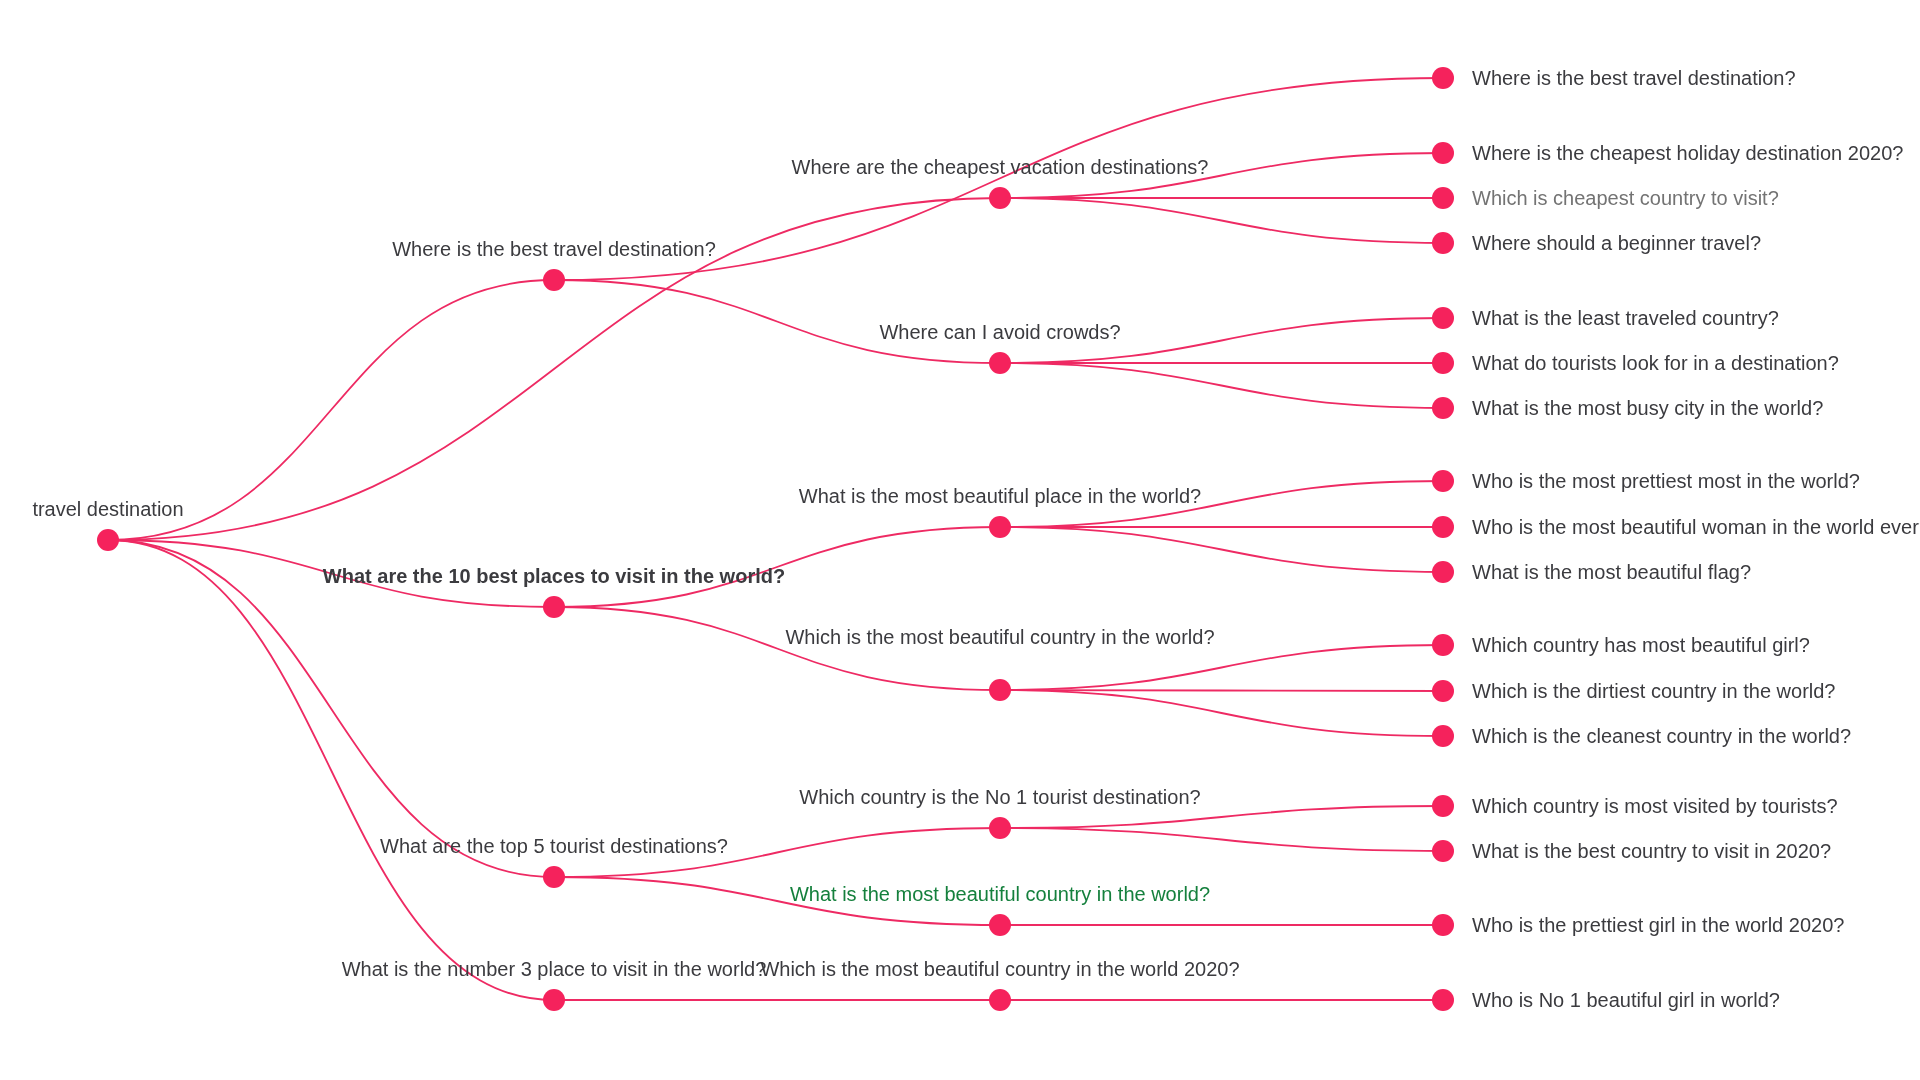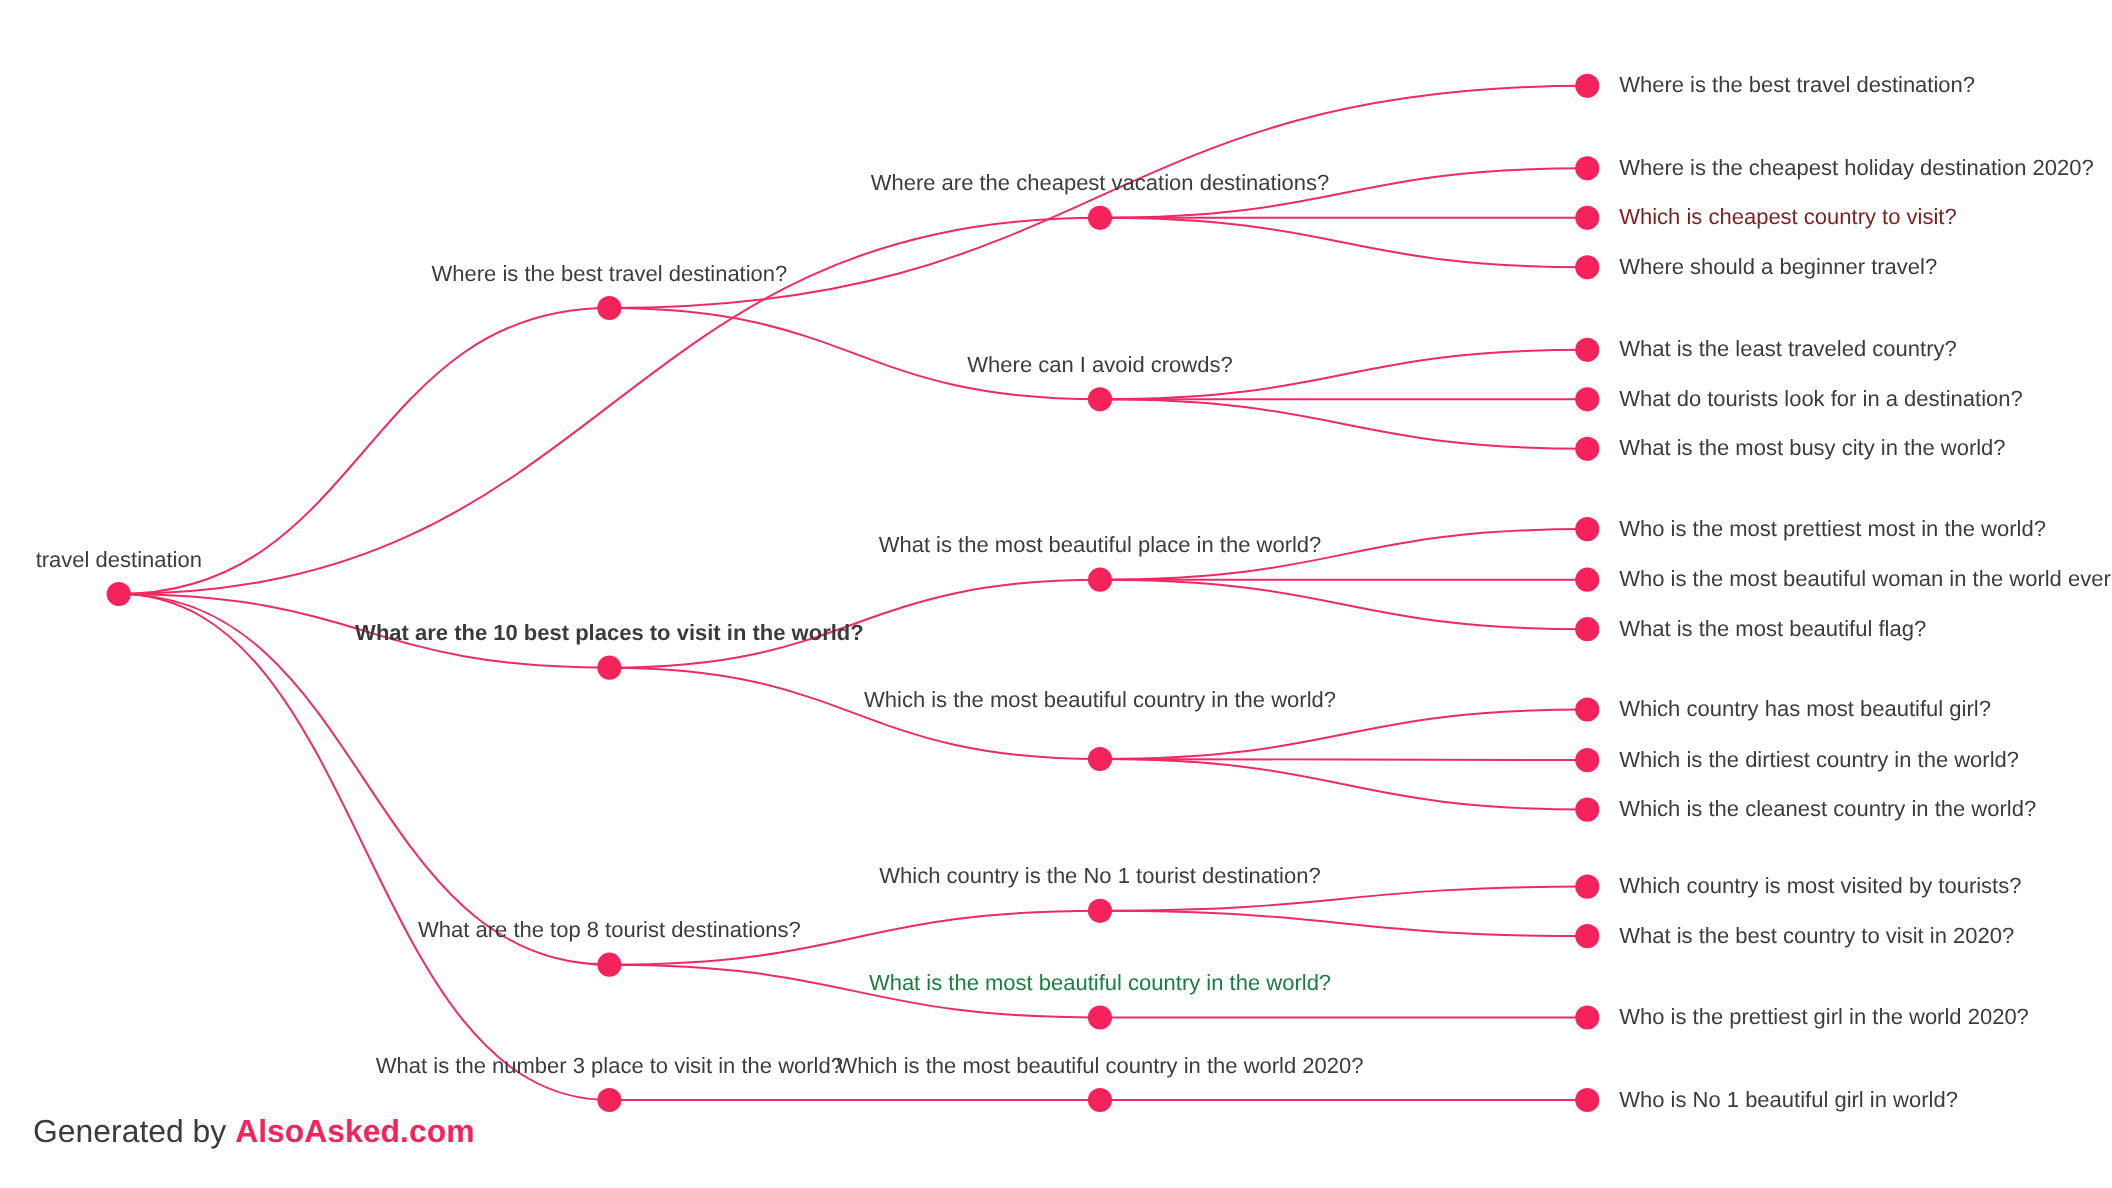--- a/index.html
+++ b/index.html
@@ -94,21 +94,21 @@
     </svg>
 
   <div id="nodes-layer">
       <div class="node-dot" title="travel destination" style="left: 108px; top: 540px; width: 22px; height: 22px; background: rgb(245, 34, 92);"></div>
       <div class="node-label above" style="color: rgb(59, 59, 63); left: 108px; top: 521px;">travel destination</div>
       <div class="node-dot" title="Where is the best travel destination?" style="left: 554px; top: 280px; width: 22px; height: 22px; background: rgb(245, 34, 92);"></div>
       <div class="node-label above" style="color: rgb(59, 59, 63); left: 554px; top: 261px;">Where is the best travel destination?</div>
       <div class="node-dot" title="What are the 10 best places to visit in the world?" style="left: 554px; top: 607px; width: 22px; height: 22px; background: rgb(245, 34, 92);"></div>
       <div class="node-label above" style="color: rgb(59, 59, 63); left: 554px; top: 588px; font-weight: bold;">What are the 10 best places to visit in the world?</div>
       <div class="node-dot" title="What are the top 5 tourist destinations?" style="left: 554px; top: 877px; width: 22px; height: 22px; background: rgb(245, 34, 92);"></div>
-      <div class="node-label above" style="color: rgb(59, 59, 63); left: 554px; top: 858px;">What are the top 8 tourist destinations?</div>
+      <div class="node-label above" style="color: rgb(59, 59, 63); left: 554px; top: 858px;">What are the top 5 tourist destinations?</div>
       <div class="node-dot" title="What is the number 1 place to visit in the world?" style="left: 554px; top: 1000px; width: 22px; height: 22px; background: rgb(245, 34, 92);"></div>
       <div class="node-label above" style="color: rgb(59, 59, 63); left: 554px; top: 981px;">What is the number 3 place to visit in the world?</div>
       <div class="node-dot" title="Where are the cheapest vacation destinations?" style="left: 1000px; top: 198px; width: 22px; height: 22px; background: rgb(245, 34, 92);"></div>
       <div class="node-label above" style="color: rgb(59, 59, 63); left: 1000px; top: 179px;">Where are the cheapest vacation destinations?</div>
       <div class="node-dot" title="Where can I avoid crowds?" style="left: 1000px; top: 363px; width: 22px; height: 22px; background: rgb(245, 34, 92);"></div>
       <div class="node-label above" style="color: rgb(59, 59, 63); left: 1000px; top: 344px;">Where can I avoid crowds?</div>
       <div class="node-dot" title="What is the most beautiful place in the world?" style="left: 1000px; top: 527px; width: 22px; height: 22px; background: rgb(245, 34, 92);"></div>
       <div class="node-label above" style="color: rgb(59, 59, 63); left: 1000px; top: 508px;">What is the most beautiful place in the world?</div>
       <div class="node-dot" title="Which is the most beautiful country in the world?" style="left: 1000px; top: 690px; width: 22px; height: 22px; background: rgb(245, 34, 92);"></div>
       <div class="node-label above" style="color: rgb(59, 59, 63); left: 1000px; top: 649px;">Which is the most beautiful country in the world?</div>
@@ -116,21 +116,21 @@
       <div class="node-label above" style="color: rgb(59, 59, 63); left: 1000px; top: 809px;">Which country is the No 1 tourist destination?</div>
       <div class="node-dot" title="What is the most beautiful country in the world?" style="left: 1000px; top: 925px; width: 22px; height: 22px; background: rgb(245, 34, 92);"></div>
       <div class="node-label above" style="color: #15803d; left: 1000px; top: 906px;">What is the most beautiful country in the world?</div>
       <div class="node-dot" title="Which is the most beautiful country in the world 2020?" style="left: 1000px; top: 1000px; width: 22px; height: 22px; background: rgb(245, 34, 92);"></div>
       <div class="node-label above" style="color: rgb(59, 59, 63); left: 1000px; top: 981px;">Which is the most beautiful country in the world 2020?</div>
       <div class="node-dot" title="Where is the best travel destination?" style="left: 1443px; top: 78px; width: 22px; height: 22px; background: rgb(245, 34, 92);"></div>
       <div class="node-label right" style="color: rgb(59, 59, 63); left: 1472px; top: 78px;">Where is the best travel destination?</div>
       <div class="node-dot" title="Where is the cheapest holiday destination 2020?" style="left: 1443px; top: 153px; width: 22px; height: 22px; background: rgb(245, 34, 92);"></div>
       <div class="node-label right" style="color: rgb(59, 59, 63); left: 1472px; top: 153px;">Where is the cheapest holiday destination 2020?</div>
       <div class="node-dot" title="Which is cheapest country to visit?" style="left: 1443px; top: 198px; width: 22px; height: 22px; background: rgb(245, 34, 92);"></div>
-      <div class="node-label right" style="color: #7f1d1d; left: 1472px; top: 198px;">Which is cheapest country to visit?</div>
+      <div class="node-label right" style="color: #737373; left: 1472px; top: 198px;">Which is cheapest country to visit?</div>
       <div class="node-dot" title="Where should a beginner travel?" style="left: 1443px; top: 243px; width: 22px; height: 22px; background: rgb(245, 34, 92);"></div>
       <div class="node-label right" style="color: rgb(59, 59, 63); left: 1472px; top: 243px;">Where should a beginner travel?</div>
       <div class="node-dot" title="What is the least traveled country?" style="left: 1443px; top: 318px; width: 22px; height: 22px; background: rgb(245, 34, 92);"></div>
       <div class="node-label right" style="color: rgb(59, 59, 63); left: 1472px; top: 318px;">What is the least traveled country?</div>
       <div class="node-dot" title="What do tourists look for in a destination?" style="left: 1443px; top: 363px; width: 22px; height: 22px; background: rgb(245, 34, 92);"></div>
       <div class="node-label right" style="color: rgb(59, 59, 63); left: 1472px; top: 363px;">What do tourists look for in a destination?</div>
       <div class="node-dot" title="What is the most busy city in the world?" style="left: 1443px; top: 408px; width: 22px; height: 22px; background: rgb(245, 34, 92);"></div>
       <div class="node-label right" style="color: rgb(59, 59, 63); left: 1472px; top: 408px;">What is the most busy city in the world?</div>
       <div class="node-dot" title="Who is the most prettiest girl in the world?" style="left: 1443px; top: 481px; width: 22px; height: 22px; background: rgb(245, 34, 92);"></div>
       <div class="node-label right" style="color: rgb(59, 59, 63); left: 1472px; top: 481px;">Who is the most prettiest most in the world?</div>
@@ -147,17 +147,14 @@
       <div class="node-dot" title="Which country is most visited by tourists?" style="left: 1443px; top: 806px; width: 22px; height: 22px; background: rgb(245, 34, 92);"></div>
       <div class="node-label right" style="color: rgb(59, 59, 63); left: 1472px; top: 806px;">Which country is most visited by tourists?</div>
       <div class="node-dot" title="What is the best country to visit in 2020?" style="left: 1443px; top: 851px; width: 22px; height: 22px; background: rgb(245, 34, 92);"></div>
       <div class="node-label right" style="color: rgb(59, 59, 63); left: 1472px; top: 851px;">What is the best country to visit in 2020?</div>
       <div class="node-dot" title="Who is the prettiest girl in the world 2020?" style="left: 1443px; top: 925px; width: 22px; height: 22px; background: rgb(245, 34, 92);"></div>
       <div class="node-label right" style="color: rgb(59, 59, 63); left: 1472px; top: 925px;">Who is the prettiest girl in the world 2020?</div>
       <div class="node-dot" title="Who is No 1 beautiful girl in world?" style="left: 1443px; top: 1000px; width: 22px; height: 22px; background: rgb(245, 34, 92);"></div>
       <div class="node-label right" style="color: rgb(59, 59, 63); left: 1472px; top: 1000px;">Who is No 1 beautiful girl in world?</div>
     </div>
 
-  <div id="footer">
-    <span>Generated by </span><span class="brand">AlsoAsked.com</span>
-  </div>
 
 </div>
 
 </body></html>

